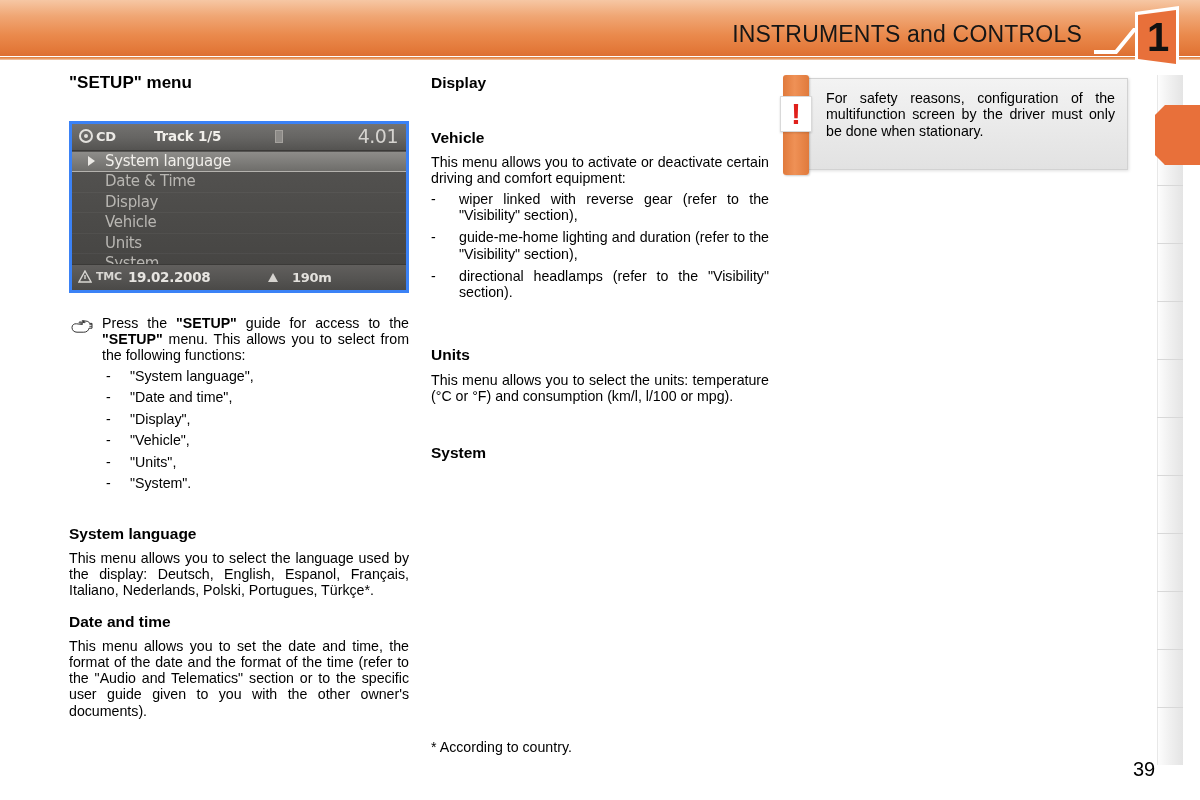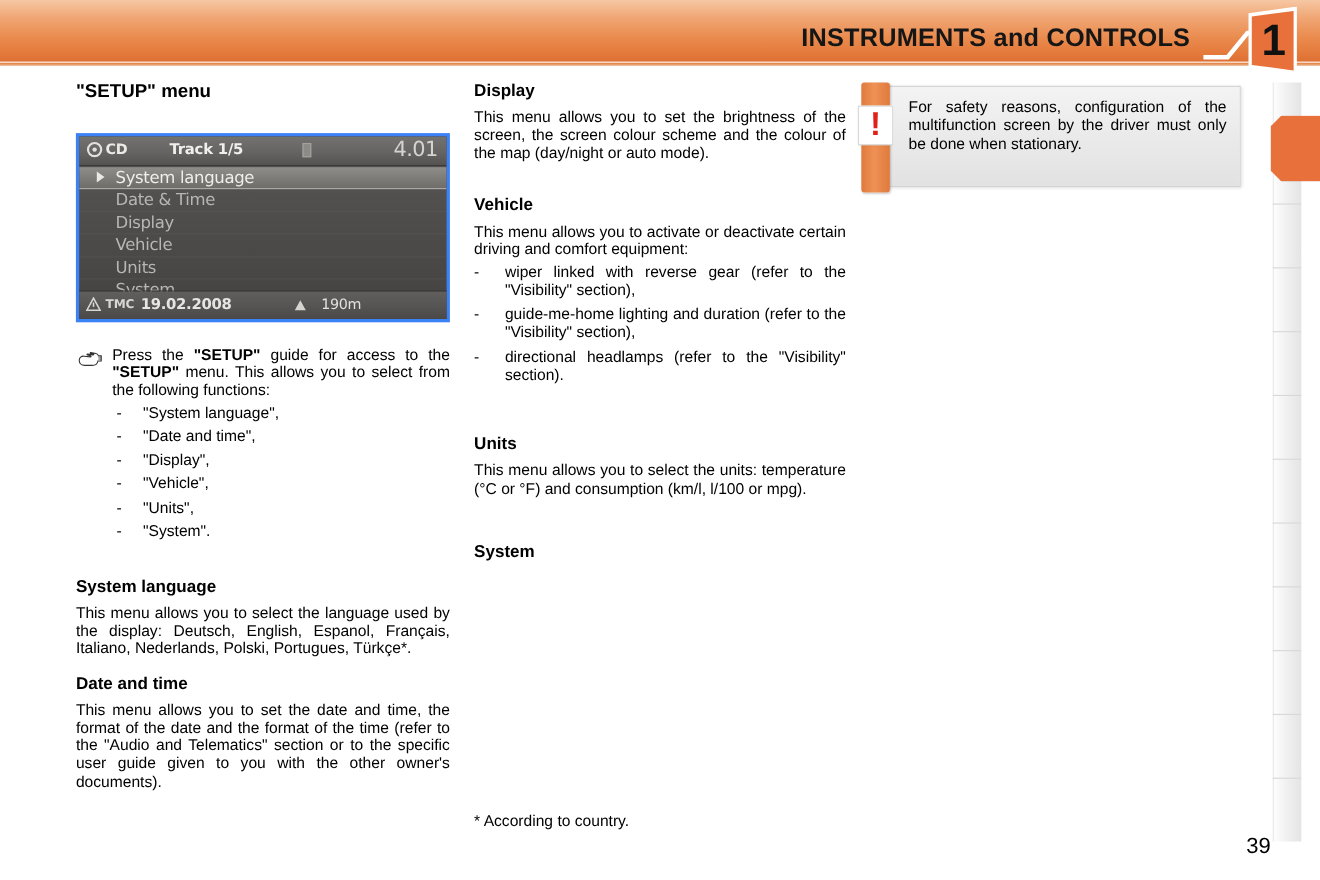--- a/index.html
+++ b/index.html
@@ -33,21 +33,21 @@
     left: 0; top: 57px;
     width: 1200px;
     height: 3px;
     background: linear-gradient(to bottom, #e07a3a 0%, #e79a63 50%, #f3cdb2 100%);
   }
   .header-title {
     position: absolute;
     right: 118px;
     top: 21px;
     font-size: 23px;
-    font-weight: bold;
+    font-weight: normal;
     color: #161616;
     letter-spacing: 0.2px;
     white-space: nowrap;
     text-align: left;
   }
   
   .header-connector {
     position: absolute;
     left: 1094px;
     top: 22px;
@@ -300,21 +300,21 @@
     width: 0; height: 0;
     border-left: 5px solid transparent;
     border-right: 5px solid transparent;
     border-bottom: 9px solid #d6d4d0;
   }
   .disp-botbar .alt {
     position: absolute;
     left: 220px; top: 5px;
     font-size: 13px;
     color: #e3e1dd;
-    font-weight: 400;
+    font-weight: 700;
     letter-spacing: -0.3px;
   }
   .disp-botbar .temp {
     position: absolute;
     right: 21px; top: 0px;
     font-size: 18px;
     color: #d2d0cc;
     font-weight: 500;
     letter-spacing: -0.5px;
   }
@@ -549,21 +549,20 @@
 
   <div class="spacer-sm"></div>
   <h2 class="sec">Date and time</h2>
   <p class="body">This menu allows you to set the date and time, the format of the date and the format of the time (refer to the "Audio and Telematics" section or to the specific user guide given to you with the other owner's documents).</p>
 
 </div>
 
 <div class="col-mid">
 
   <h2 class="sec">Display</h2>
-  <p class="body">This menu allows you to set the brightness of the screen, the screen colour scheme and the colour of the map (day/night or auto mode).</p>
 
   <div class="spacer-md"></div>
   <h2 class="sec">Vehicle</h2>
   <p class="body">This menu allows you to activate or deactivate certain driving and comfort equipment:</p>
   <ul class="dash-list">
     <li><span class="dash">-</span><span>wiper linked with reverse gear (refer to the "Visibility" section),</span></li>
     <li><span class="dash">-</span><span>guide-me-home lighting and duration (refer to the "Visibility" section),</span></li>
     <li><span class="dash">-</span><span>directional headlamps (refer to the "Visibility" section).</span></li>
   </ul>
 

